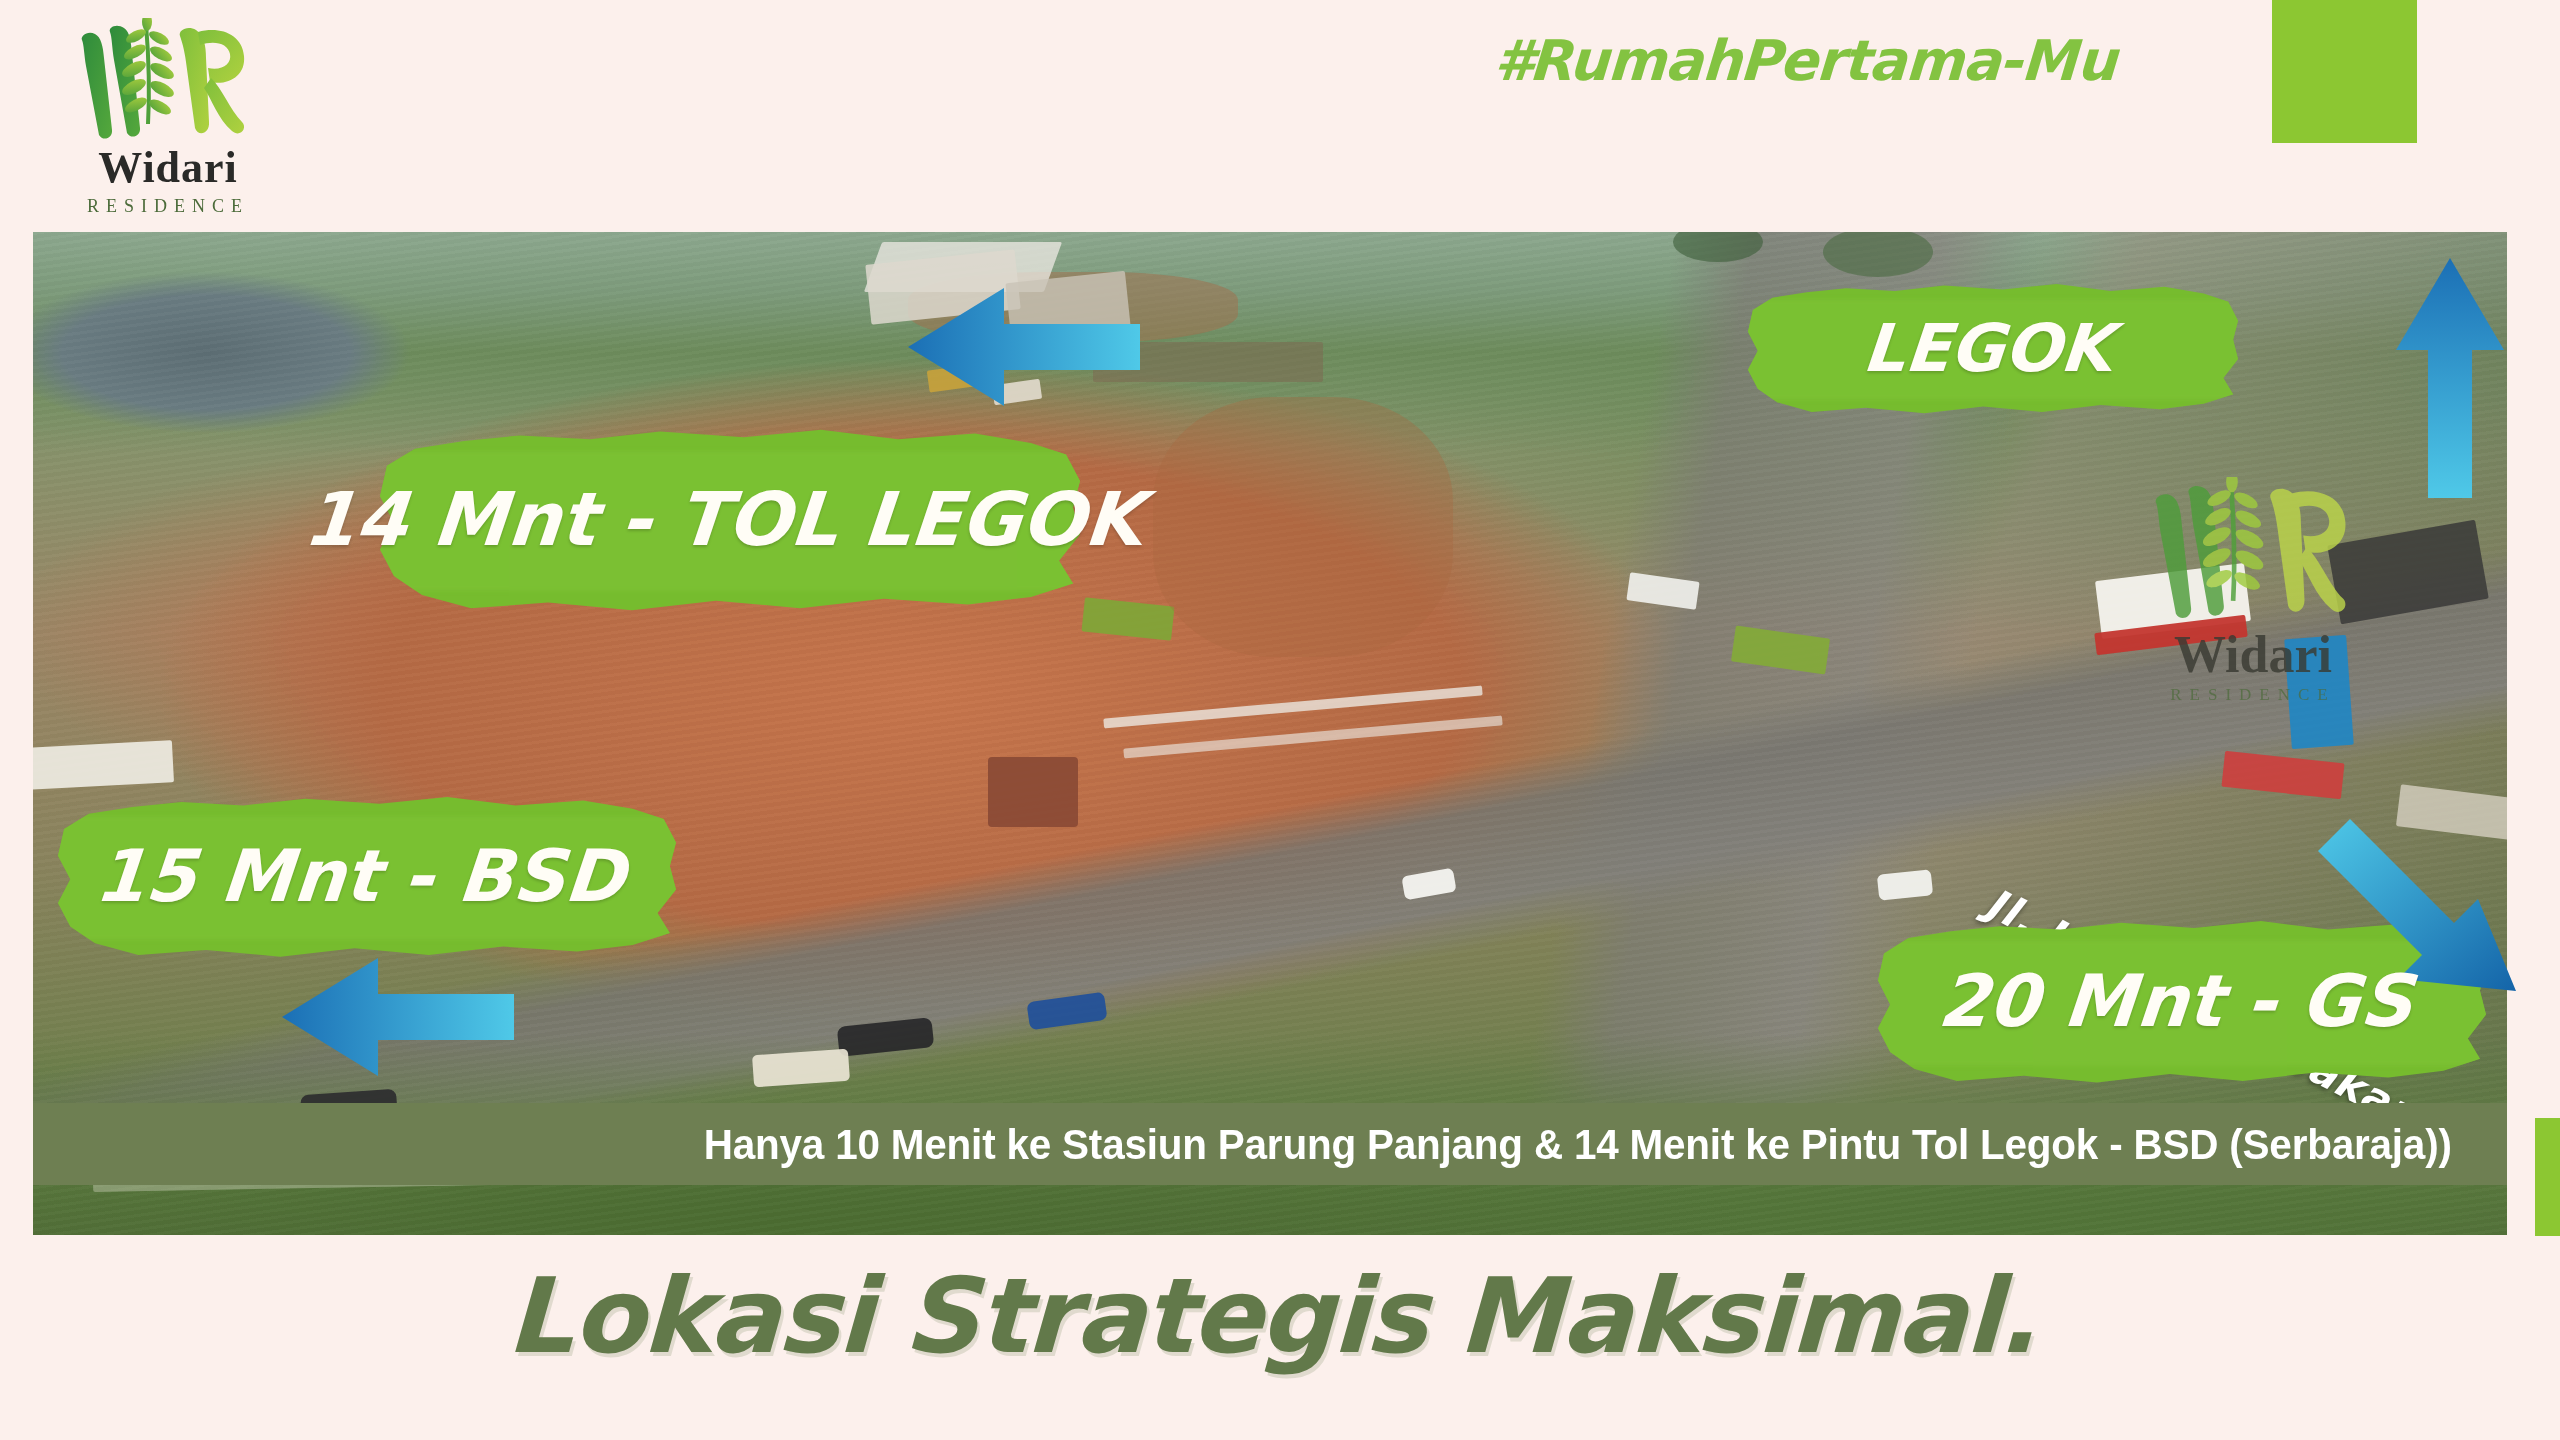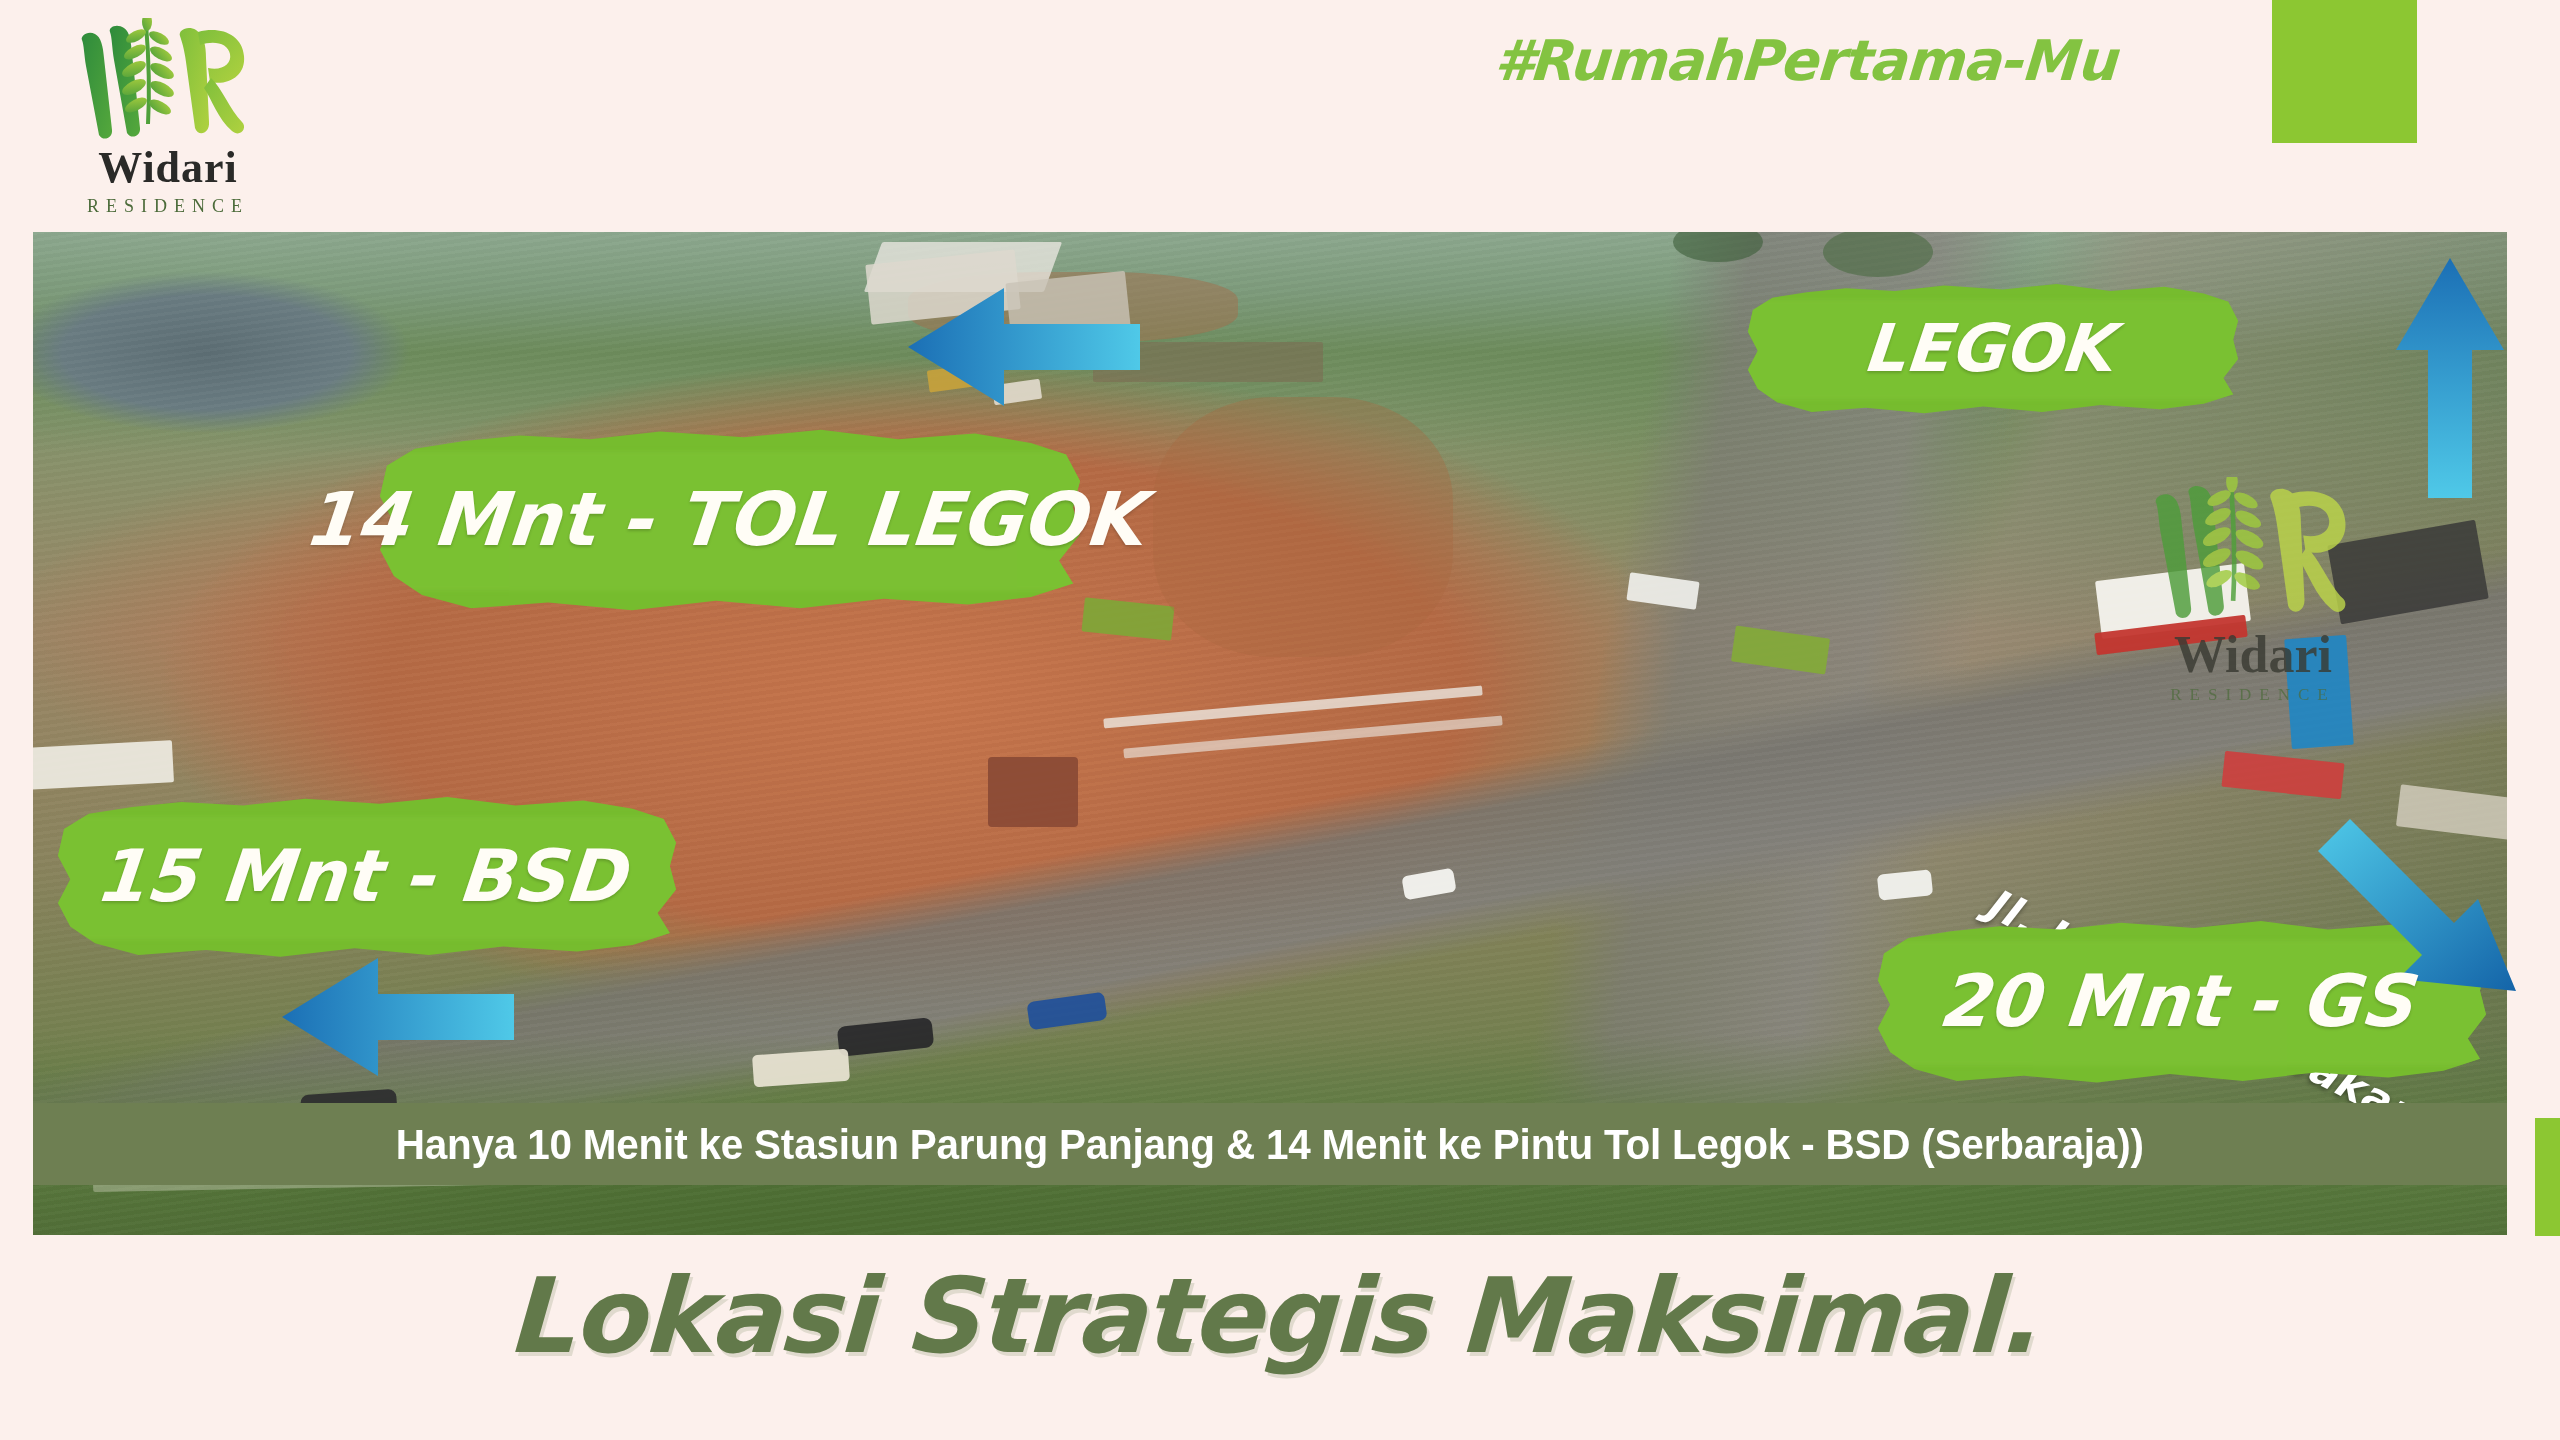--- a/index.html
+++ b/index.html
@@ -145,21 +145,21 @@
     text-shadow:0 2px 5px rgba(0,0,0,.45);
     transform:rotate(27deg); transform-origin:left top;
     white-space:nowrap;
     letter-spacing:1px;
   }
 
   
   #caption-bar {
     position:absolute; left:33px; top:1103px; width:2474px; height:82px;
     background:#6E7F52;
-    display:flex; align-items:center; justify-content:center;
+    display:flex; align-items:center; justify-content:flex-end;
   }
   #caption-text {
     color:#FFFFFF;
     font-family:"Liberation Sans", sans-serif;
     font-size:43px; font-weight:700;
     letter-spacing:-.2px;
     transform:scaleX(.94);
     white-space:nowrap;
   }
 

